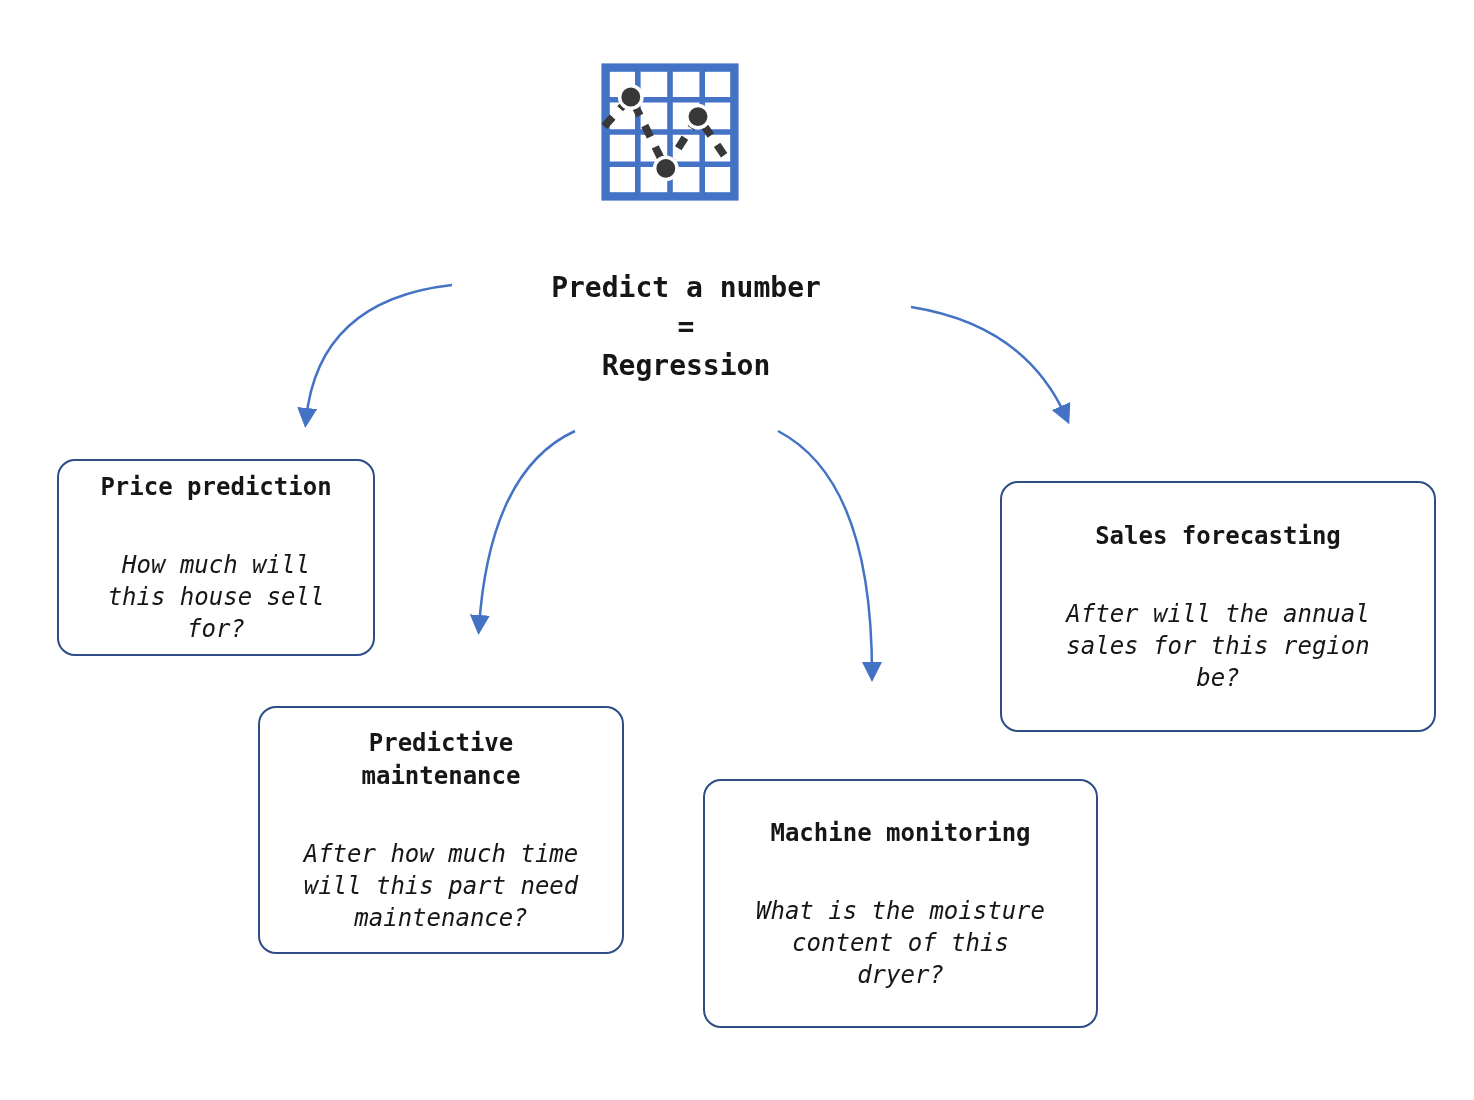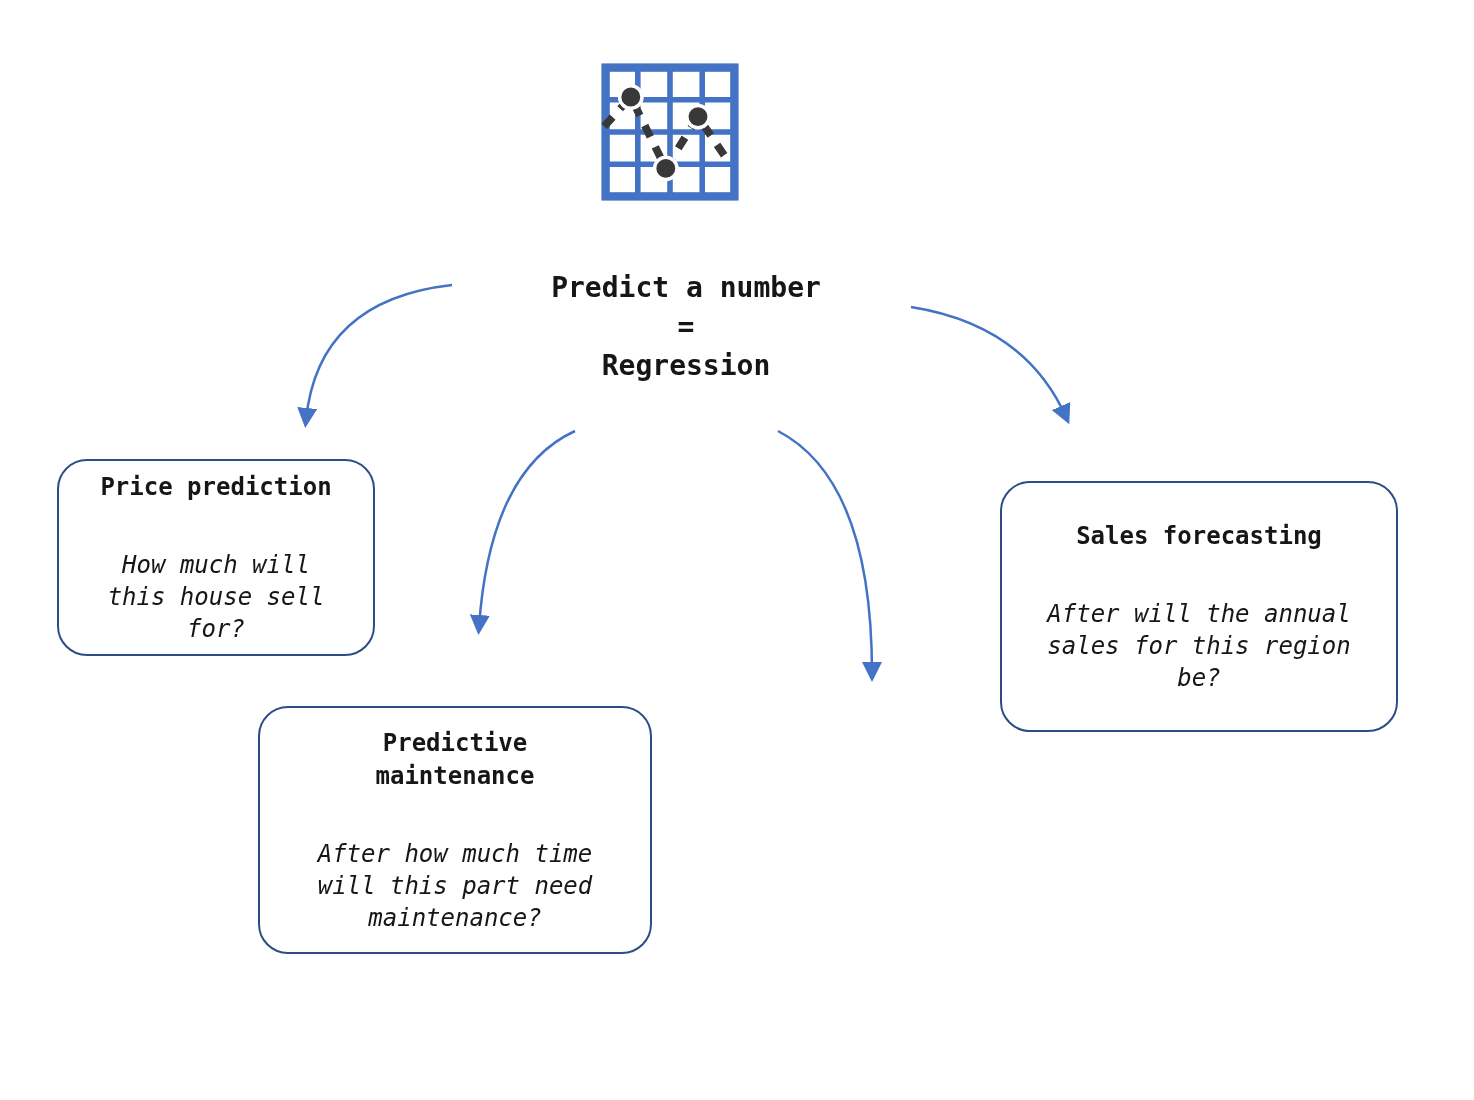--- a/index.html
+++ b/index.html
@@ -41,44 +41,44 @@
     font-size: 28px;
     font-weight: bold;
     line-height: 39px;
     white-space: pre-line;
   }
   .node {
     position: absolute;
     box-sizing: border-box;
     background: #ffffff;
     border: 2.5px solid #2E4D85;
-    border-radius: 30px;
+    border-radius: 18px;
     display: flex;
     flex-direction: column;
     align-items: center;
     justify-content: center;
     text-align: center;
   }
   .node-heading {
     font-weight: bold;
     font-size: 24px;
     line-height: 33px;
     white-space: pre-line;
   }
   .node-question {
     font-style: italic;
     font-size: 24px;
     line-height: 32px;
     white-space: pre-line;
     margin-top: 45px;
   }
   #node-price-prediction   { left: 57px;   top: 459px; width: 318px; height: 197px; }
-  #node-predictive-maintenance { left: 258px; top: 706px; width: 394px; height: 248px; }
+  #node-predictive-maintenance { left: 258px; top: 706px; width: 366px; height: 248px; }
   #node-machine-monitoring { left: 703px;  top: 779px; width: 395px; height: 249px; }
-  #node-sales-forecasting  { left: 1000px; top: 481px; width: 398px; height: 251px; }
+  #node-sales-forecasting  { left: 1000px; top: 481px; width: 436px; height: 251px; }
 </style>
 </head>
 <body>
 
 <div id="canvas">
 
   <svg class="chart-icon" viewBox="0 0 100 100" aria-hidden="true">
     <rect x="4" y="4" width="92" height="92" fill="#ffffff" stroke="#4472C4" stroke-width="6"></rect>
     <g stroke="#4472C4" stroke-width="4">
       <line x1="27" y1="5" x2="27" y2="95"></line>
@@ -122,20 +122,26 @@
   </div>
 
   <div class="node" id="node-predictive-maintenance">
     <div class="node-heading">Predictive
 maintenance</div>
     <div class="node-question">After how much time
 will this part need
 maintenance?</div>
   </div>
 
+  <div class="node" id="node-machine-monitoring">
+    <div class="node-heading">Machine monitoring</div>
+    <div class="node-question">What is the moisture
+content of this
+dryer?</div>
+  </div>
 
   <div class="node" id="node-sales-forecasting">
     <div class="node-heading">Sales forecasting</div>
     <div class="node-question">After will the annual
 sales for this region
 be?</div>
   </div>
 
 </div>
 

